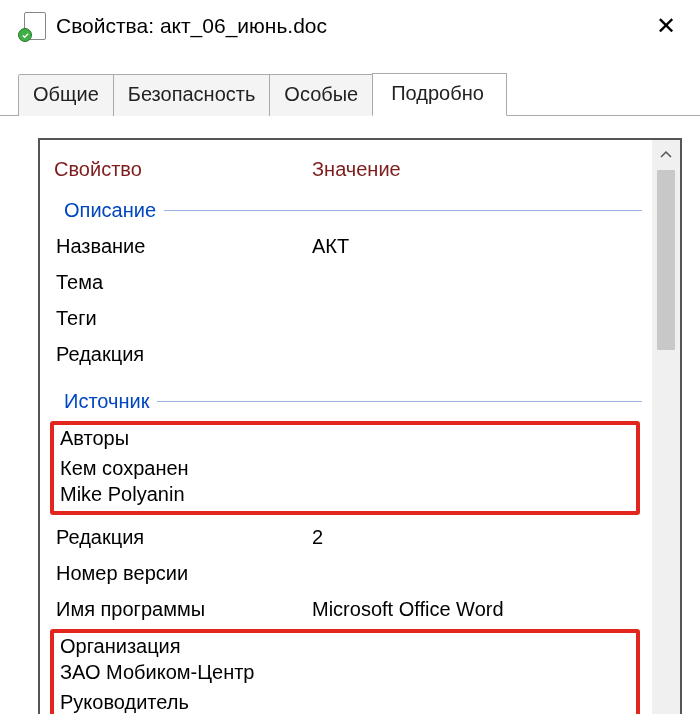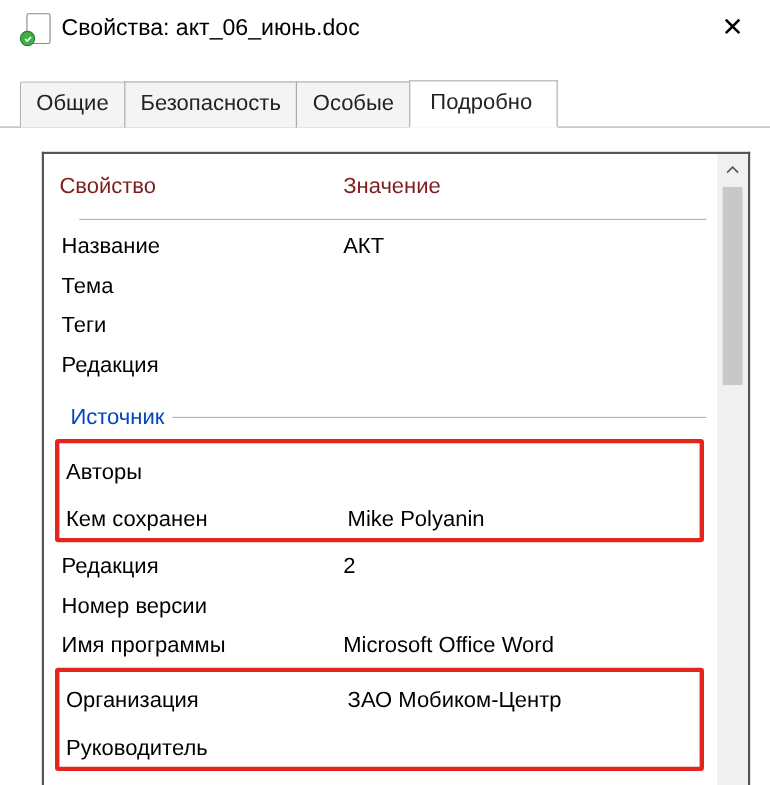--- a/index.html
+++ b/index.html
@@ -168,21 +168,21 @@
     line-height: 26px;
   }
   .row .label { width: 256px; }
   .row .value { flex: 1; }
   .highlight-box {
     border: 4px solid #e2261d;
     border-radius: 3px;
     margin: 2px 8px 4px -4px;
     padding: 0 0 0 4px;
   }
-  .highlight-box .row { padding: 13px 0 4px 2px; }
+  .highlight-box .row { padding: 0 0 4px 2px; flex-direction: column; }
 </style>
 </head>
 <body>
 
 <div class="window">
 
   <div class="titlebar">
     <div class="file-icon">
       <div class="page-shape"></div>
       <div class="check-badge">
@@ -205,20 +205,21 @@
   <div class="tab-panel">
     <div class="panel-border">
       <div class="property-list">
 
         <div class="header-row">
           <div class="col-prop">Свойство</div>
           <div>Значение</div>
         </div>
 
         <div class="group-header">
+          <span>Описание</span>
           <div class="group-line"></div>
         </div>
 
         <div class="row">
           <div class="label">Название</div>
           <div class="value">АКТ</div>
         </div>
         <div class="row">
           <div class="label">Тема</div>
           <div class="value"></div>

